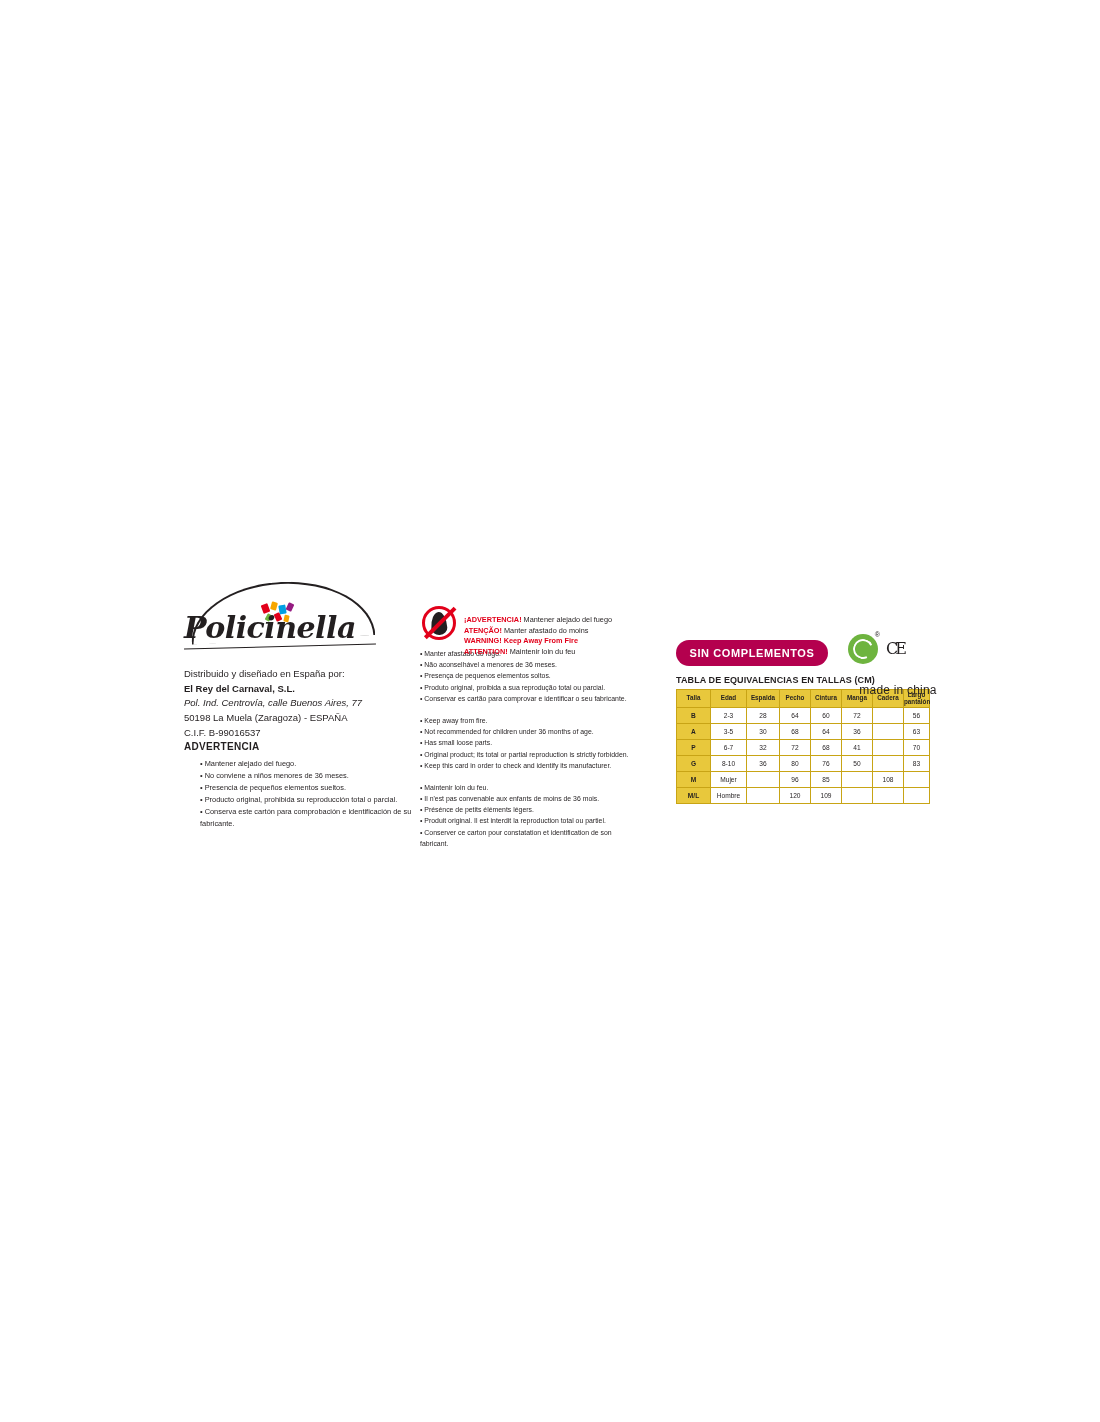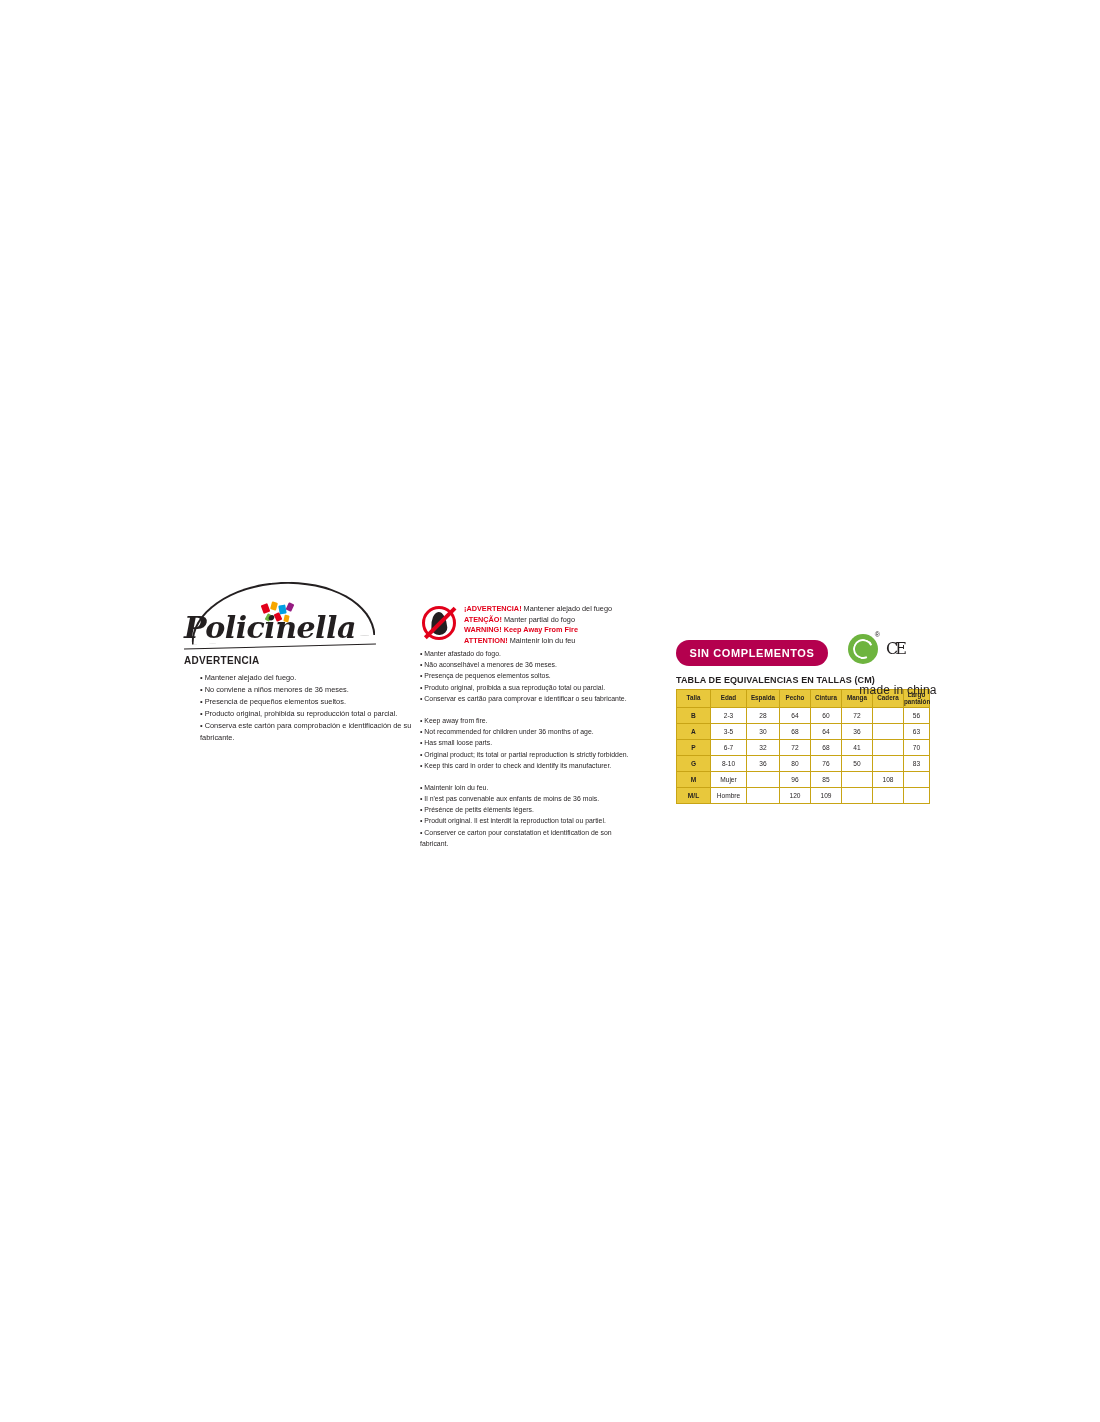--- a/index.html
+++ b/index.html
@@ -142,21 +142,21 @@
     position: absolute;
     left: 11px; top: 8px;
     width: 16px; height: 23px;
     background: #231f20;
     border-radius: 52% 48% 50% 50% / 70% 70% 30% 30%;
     transform: rotate(-4deg);
   }
   .warn-lines {
     position: absolute;
     left: 44px;
-    top: 0px;
+    top: 11px;
     font-size: 7.3px;
     line-height: 1.45;
   }
   .warn-lines .l1 { color: #e2001a; font-weight: bold; }
   .warn-lines .l2 { color: #e2001a; font-weight: bold; }
   .warn-lines .l3 { color: #e2001a; font-weight: bold; }
   .warn-lines .l4 { color: #e2001a; font-weight: bold; }
   .warn-lines .l1 b, .warn-lines .l2 b, .warn-lines .l3 b, .warn-lines .l4 b { font-weight: bold; }
   .warn-lines .rest { color: #231f20; font-weight: normal; }
 
@@ -297,20 +297,27 @@
         <i style="left:19px;top:3px;width:7px;height:9px;background:#009fe3;transform:rotate(-10deg);"></i>
         <i style="left:27px;top:1px;width:6px;height:8px;background:#951b81;transform:rotate(25deg);"></i>
         <i style="left:6px;top:12px;width:5px;height:7px;background:#6eb43f;transform:rotate(30deg);"></i>
         <i style="left:15px;top:11px;width:6px;height:8px;background:#e2001a;transform:rotate(-25deg);"></i>
         <i style="left:24px;top:13px;width:5px;height:7px;background:#f7a600;transform:rotate(12deg);"></i>
       </div>
       <div class="logo-word">Policinella</div>
       <div class="logo-underline"></div>
     </div>
 
+    <div class="addr">
+      <div>Distribuido y diseñado en España por:</div>
+      <div class="b">El Rey del Carnaval, S.L.</div>
+      <div class="it">Pol. Ind. Centrovía, calle Buenos Aires, 77</div>
+      <div>50198 La Muela (Zaragoza) - ESPAÑA</div>
+      <div>C.I.F. B-99016537</div>
+    </div>
 
     <div class="adv-title">ADVERTENCIA</div>
 
     <div class="bullets">
       <div>• Mantener alejado del fuego.</div>
       <div>• No conviene a niños menores de 36 meses.</div>
       <div>• Presencia de pequeños elementos sueltos.</div>
       <div>• Producto original, prohibida su reproducción total o parcial.</div>
       <div>• Conserva este cartón para comprobación e identificación de su fabricante.</div>
     </div>
@@ -319,21 +326,21 @@
   <div class="mid-block">
 
     <div class="warn-head">
       <div class="warn-icon">
         <div class="circle"></div>
         <div class="flame"></div>
         <div class="bar"></div>
       </div>
       <div class="warn-lines">
         <div class="l1"><b>¡ADVERTENCIA!</b><span class="rest"> Mantener alejado del fuego</span></div>
-        <div class="l2"><b>ATENÇÃO!</b><span class="rest"> Manter partial do fogo</span></div>
+        <div class="l2"><b>ATENÇÃO!</b><span class="rest"> Manter afastado do moins</span></div>
         <div class="l3"><b>WARNING!</b><span> Keep Away From Fire</span></div>
         <div class="l4"><b>ATTENTION!</b><span class="rest"> Maintenir loin du feu</span></div>
       </div>
     </div>
 
     <div class="mid-para">
       <div>• Manter afastado do fogo.</div>
       <div>• Não aconselhável a menores de 36 meses.</div>
       <div>• Presença de pequenos elementos soltos.</div>
       <div>• Produto original, proibida a sua reprodução total ou parcial.</div>

